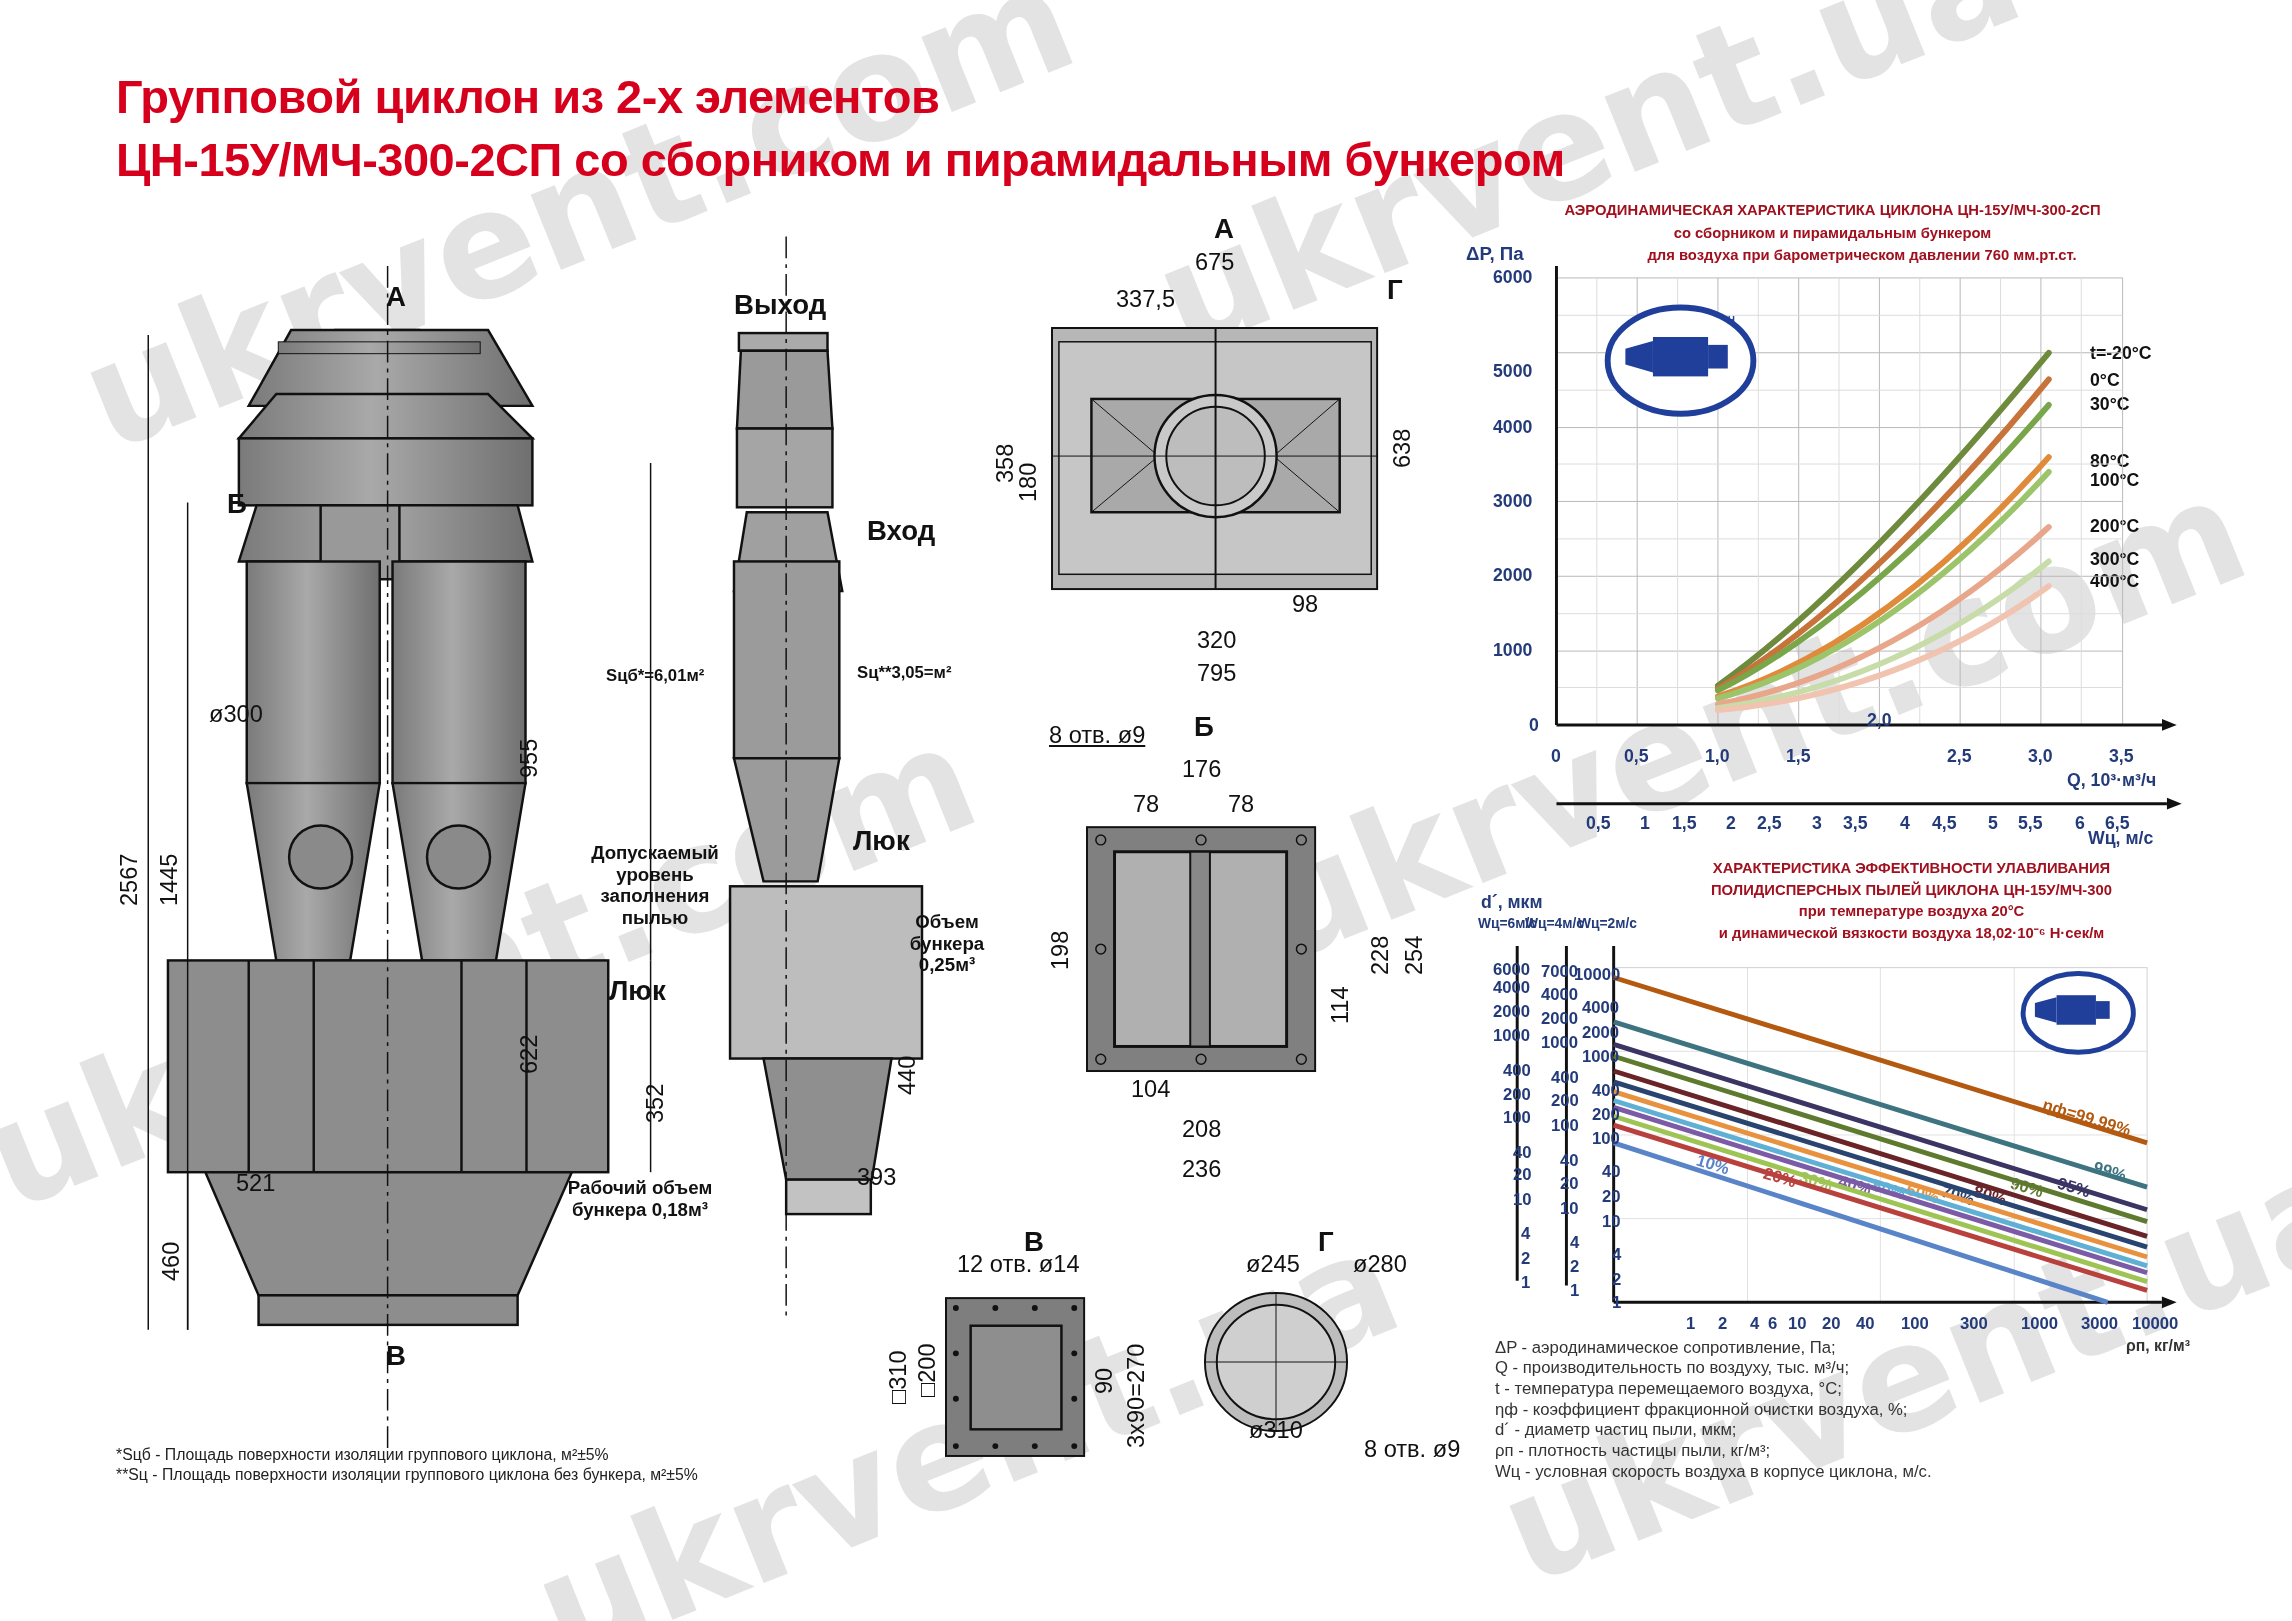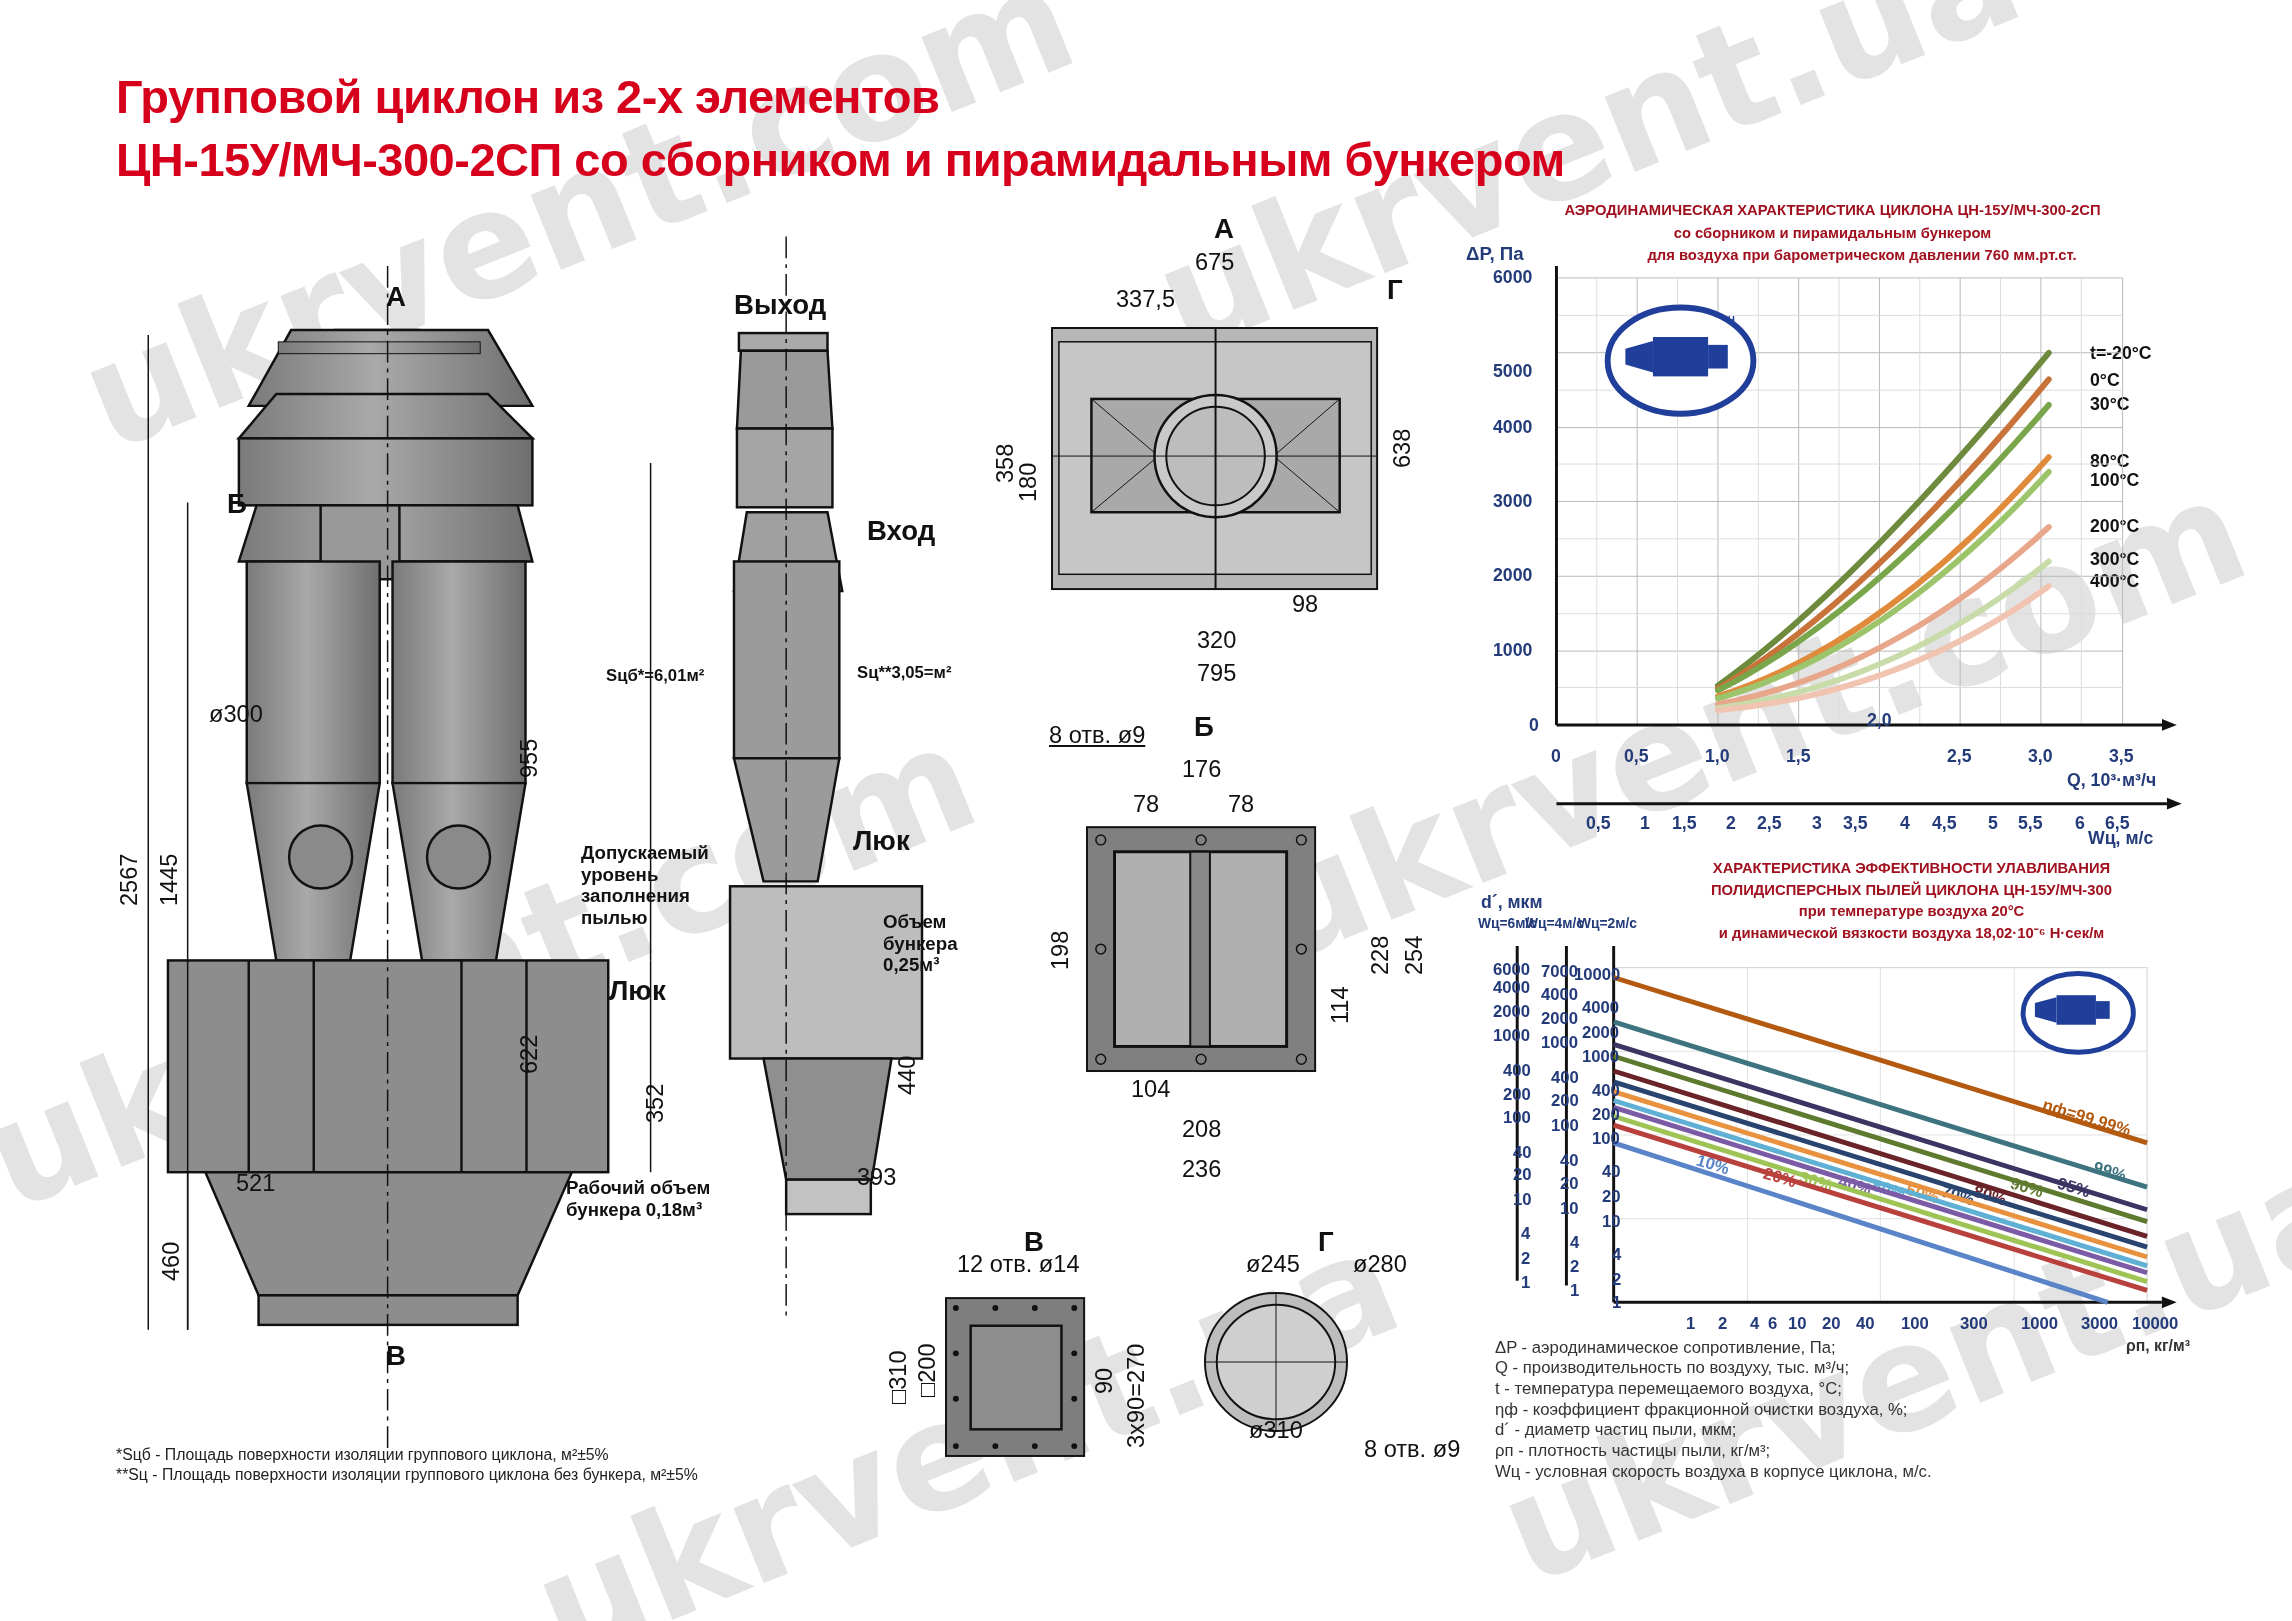--- a/index.html
+++ b/index.html
@@ -7,21 +7,21 @@
          font-family:"Liberation Sans", sans-serif; color:#111; }
   .abs { position:absolute; }
   .wm { position:absolute; font-family:"DejaVu Sans", sans-serif; font-weight:bold;
         color:#e3e3e3; font-size:148px; transform:rotate(-22deg); transform-origin:left top;
         white-space:nowrap; pointer-events:none; z-index:0; }
   .title { position:absolute; left:116px; color:#d6001c; font-weight:bold;
            font-family:"Liberation Sans", sans-serif; font-size:47px; letter-spacing:-0.5px; z-index:5; }
   .lbl { position:absolute; font-weight:bold; font-size:27.6px; z-index:5; }
   .dim { position:absolute; font-size:23.6px; font-family:"Liberation Sans", sans-serif; z-index:5; }
   .vdim { position:absolute; font-size:23.6px; transform:rotate(-90deg); transform-origin:left top; z-index:5; white-space:nowrap; }
-  .note { position:absolute; font-size:18.7px; font-weight:bold; line-height:21.7px; z-index:5; }
+  .note { position:absolute; font-size:18.7px; font-weight:bold; text-align:center; line-height:21.7px; z-index:5; }
   .ctitle { position:absolute; color:#a0101e; font-weight:bold; font-size:14.8px; text-align:center; z-index:5; line-height:21.7px; }
   .axis-lbl { position:absolute; color:#243b7a; font-weight:bold; font-size:17.7px; z-index:5; white-space:nowrap; }
   .legend { position:absolute; font-size:16.7px; color:#333; line-height:20.7px; z-index:5; }
   .foot { position:absolute; font-size:15.8px; color:#222; line-height:18.7px; z-index:5; }
   svg { position:absolute; z-index:3; overflow:visible; }
 </style>
 </head>
 <body>
 
 <div class="wm" style="left:59px;top:325px;">ukrvent.com</div>

